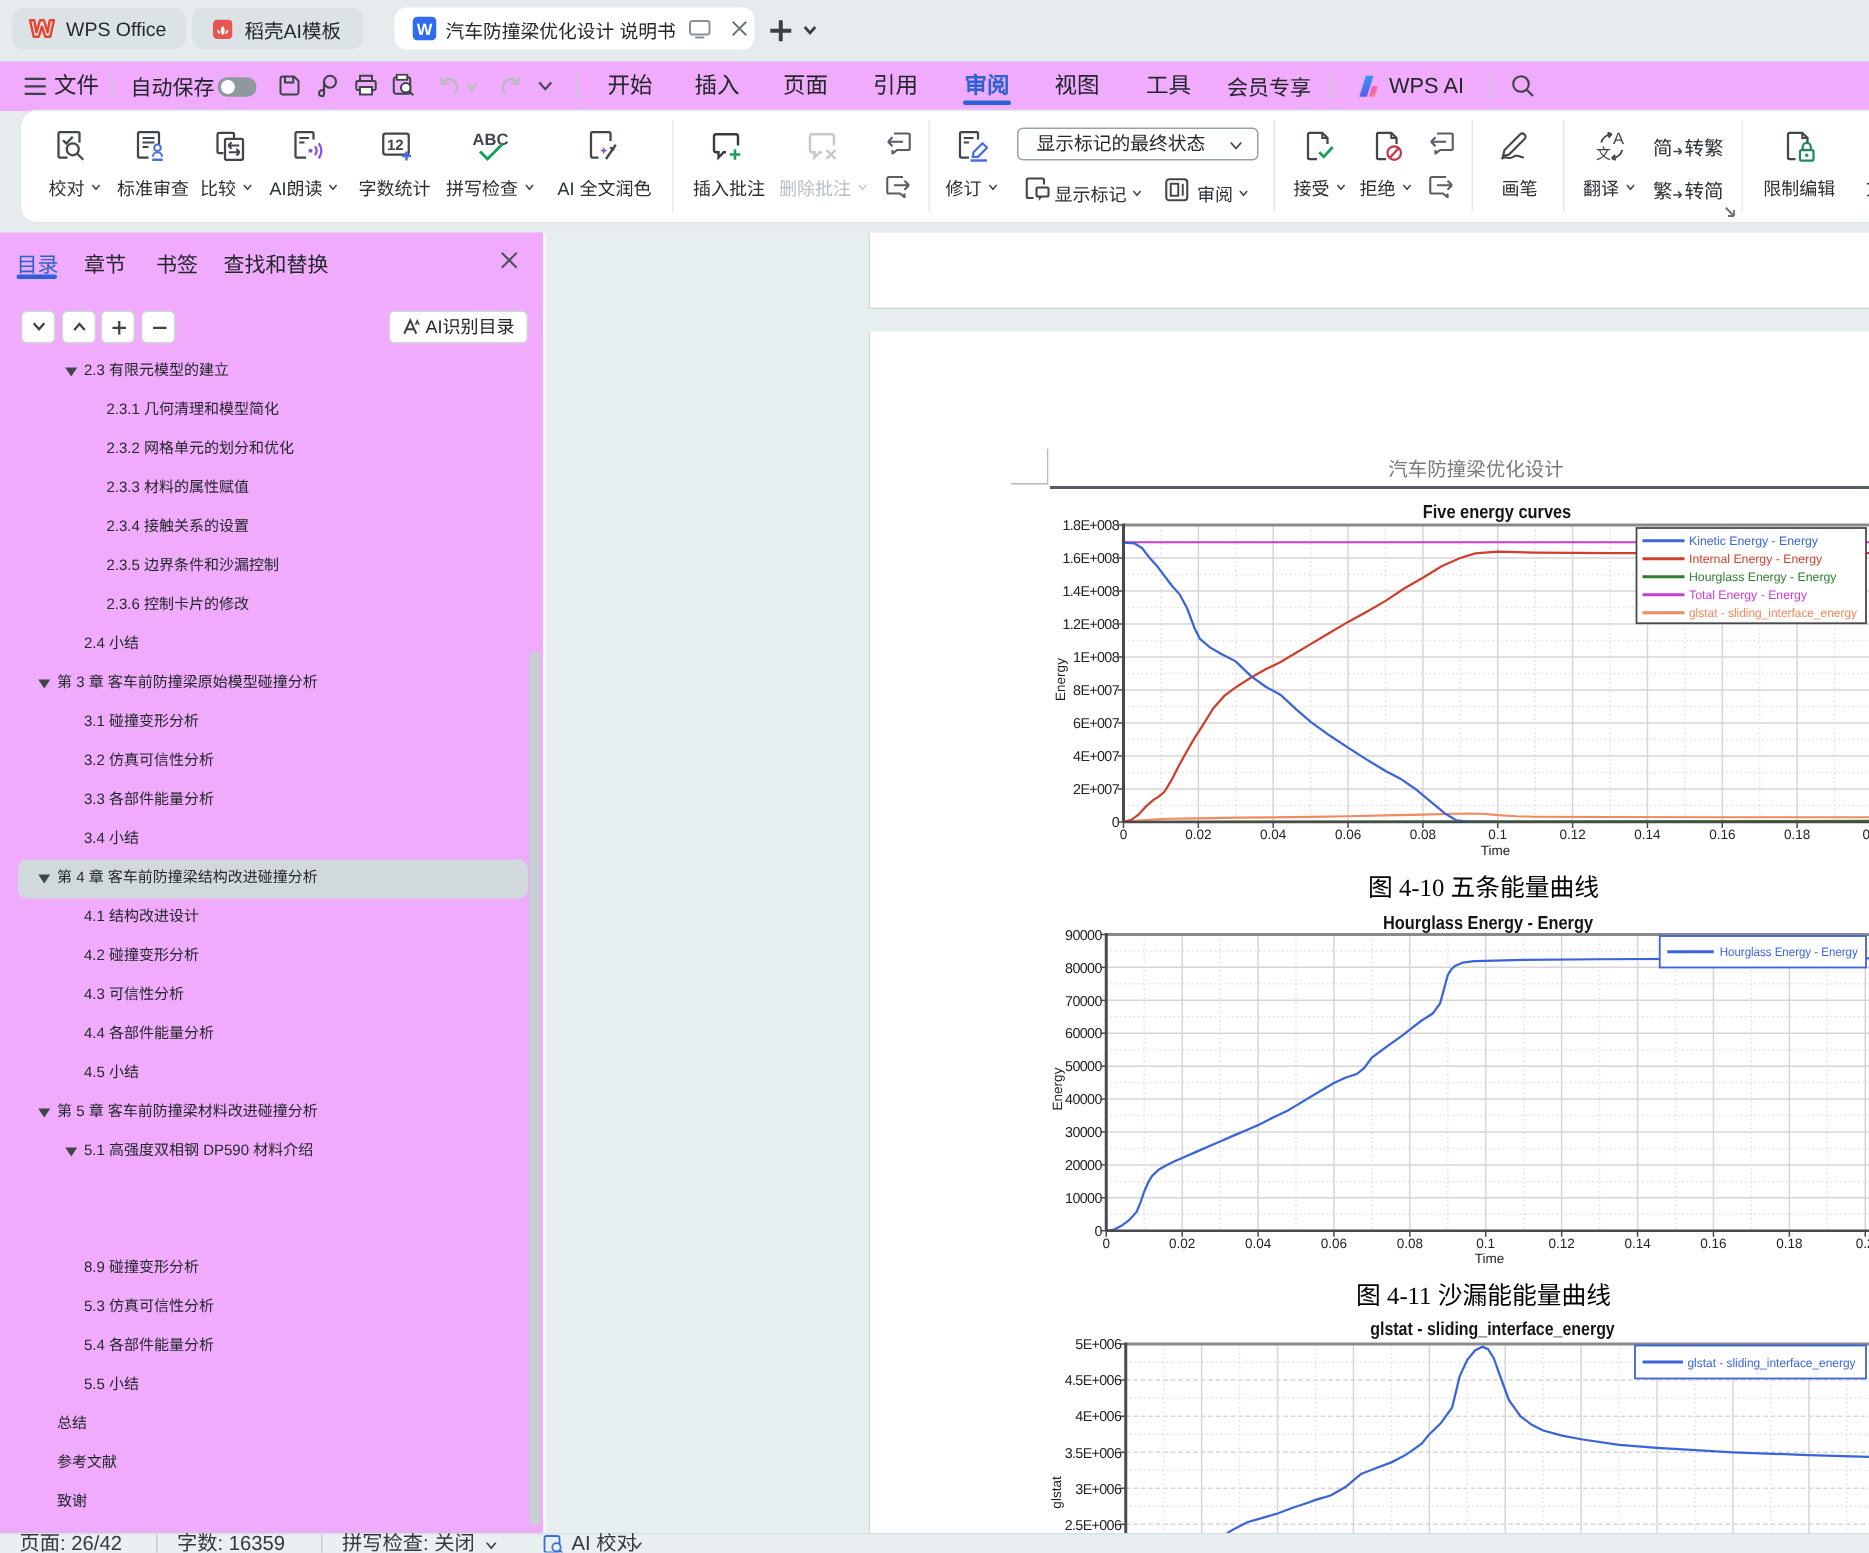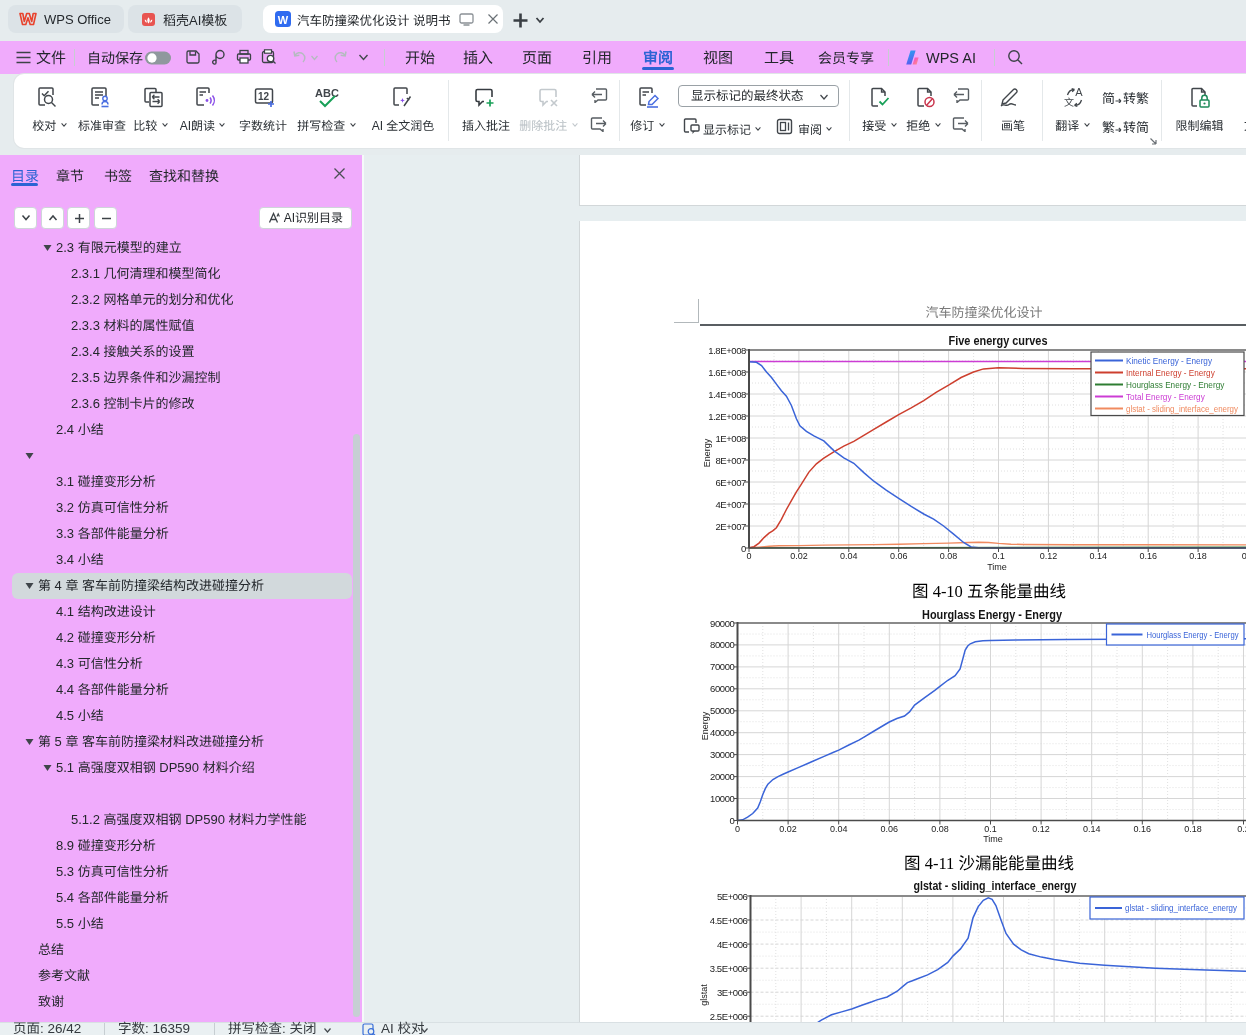--- a/index.html
+++ b/index.html
@@ -26,21 +26,21 @@
 .rlabel.dis { color:#b9c0c5; }
 .rsep { position:absolute; top:6px; width:1px; height:61px; background:#e4e8ea; }
 .chev { display:inline-block; width:8px; height:8px; vertical-align:1px; }
 .r2 { position:absolute; font-size:12px; color:#2b3035; white-space:nowrap; }
 
 
 #sidebar { position:absolute; left:0; top:155px; width:364px; height:867px; background:#f0abfc; }
 #sidebar .stab { position:absolute; top:10px; font-size:14px; color:#23272b; }
 #sidebar .stab.on { color:#2c63d4; }
 .sbtn { position:absolute; top:52px; height:22px; background:#fff; border:1px solid #ced5d9; border-radius:4px; }
-.titem { position:absolute; height:26px; line-height:26px; font-size:13px; color:#24282c; white-space:nowrap; }
+.titem { position:absolute; height:26px; line-height:26px; font-size:10px; color:#24282c; white-space:nowrap; }
 #tochl { position:absolute; left:12px; top:418px; width:340px; height:26px; background:#d2d9dc; border-radius:6px; }
 #sscroll { position:absolute; left:353px; top:279px; width:7px; height:583px; background:#c6cfd3; border-radius:4px; }
 #ssep { position:absolute; left:362px; top:155px; width:2px; height:867px; background:#f6f9fa; }
 
 
 #canvas { position:absolute; left:364px; top:155px; width:882px; height:867px; background:#e7eef0; overflow:hidden; }
 .page { position:absolute; left:215px; width:700px; background:#ffffff; border-left:1px solid #d2d7d9; }
 #hdrline { position:absolute; }
 
 
@@ -404,20 +404,21 @@
   <div class="titem" style="left:71px; top:106px">2.3.1 几何清理和模型简化</div>
   <div class="titem" style="left:71px; top:132px">2.3.2 网格单元的划分和优化</div>
   <div class="titem" style="left:71px; top:158px">2.3.3 材料的属性赋值</div>
   <div class="titem" style="left:71px; top:184px">2.3.4 接触关系的设置</div>
   <div class="titem" style="left:71px; top:210px">2.3.5 边界条件和沙漏控制</div>
   <div class="titem" style="left:71px; top:236px">2.3.6 控制卡片的修改</div>
   <div class="titem" style="left:56px; top:262px">2.4 小结</div>
   <svg class="abs" style="left:25px; top:297px" width="9" height="8" viewBox="0 0 9 8">
       <path d="M0.5 1 H8.5 L4.5 7 Z" fill="#3f454a"></path>
     </svg>
+  <div class="titem" style="left:38px; top:288px">第 3 章 客车前防撞梁原始模型碰撞分析</div>
   <div class="titem" style="left:56px; top:314px">3.1 碰撞变形分析</div>
   <div class="titem" style="left:56px; top:340px">3.2 仿真可信性分析</div>
   <div class="titem" style="left:56px; top:366px">3.3 各部件能量分析</div>
   <div class="titem" style="left:56px; top:392px">3.4 小结</div>
   <svg class="abs" style="left:25px; top:427px" width="9" height="8" viewBox="0 0 9 8">
       <path d="M0.5 1 H8.5 L4.5 7 Z" fill="#3f454a"></path>
     </svg>
   <div class="titem" style="left:38px; top:418px">第 4 章 客车前防撞梁结构改进碰撞分析</div>
   <div class="titem" style="left:56px; top:444px">4.1 结构改进设计</div>
   <div class="titem" style="left:56px; top:470px">4.2 碰撞变形分析</div>
@@ -425,21 +426,20 @@
   <div class="titem" style="left:56px; top:522px">4.4 各部件能量分析</div>
   <div class="titem" style="left:56px; top:548px">4.5 小结</div>
   <svg class="abs" style="left:25px; top:583px" width="9" height="8" viewBox="0 0 9 8">
       <path d="M0.5 1 H8.5 L4.5 7 Z" fill="#3f454a"></path>
     </svg>
   <div class="titem" style="left:38px; top:574px">第 5 章 客车前防撞梁材料改进碰撞分析</div>
   <svg class="abs" style="left:43px; top:609px" width="9" height="8" viewBox="0 0 9 8">
       <path d="M0.5 1 H8.5 L4.5 7 Z" fill="#3f454a"></path>
     </svg>
   <div class="titem" style="left:56px; top:600px">5.1 高强度双相钢 DP590 材料介绍</div>
-  <div class="titem" style="left:71px; top:652px">5.1.2 高强度双相钢 DP590 材料力学性能</div>
   <div class="titem" style="left:56px; top:678px">8.9 碰撞变形分析</div>
   <div class="titem" style="left:56px; top:704px">5.3 仿真可信性分析</div>
   <div class="titem" style="left:56px; top:730px">5.4 各部件能量分析</div>
   <div class="titem" style="left:56px; top:756px">5.5 小结</div>
   <div class="titem" style="left:38px; top:782px">总结</div>
   <div class="titem" style="left:38px; top:808px">参考文献</div>
   <div class="titem" style="left:38px; top:834px">致谢</div>
   <div id="sscroll"></div>
 </div>
 <div id="ssep"></div>

